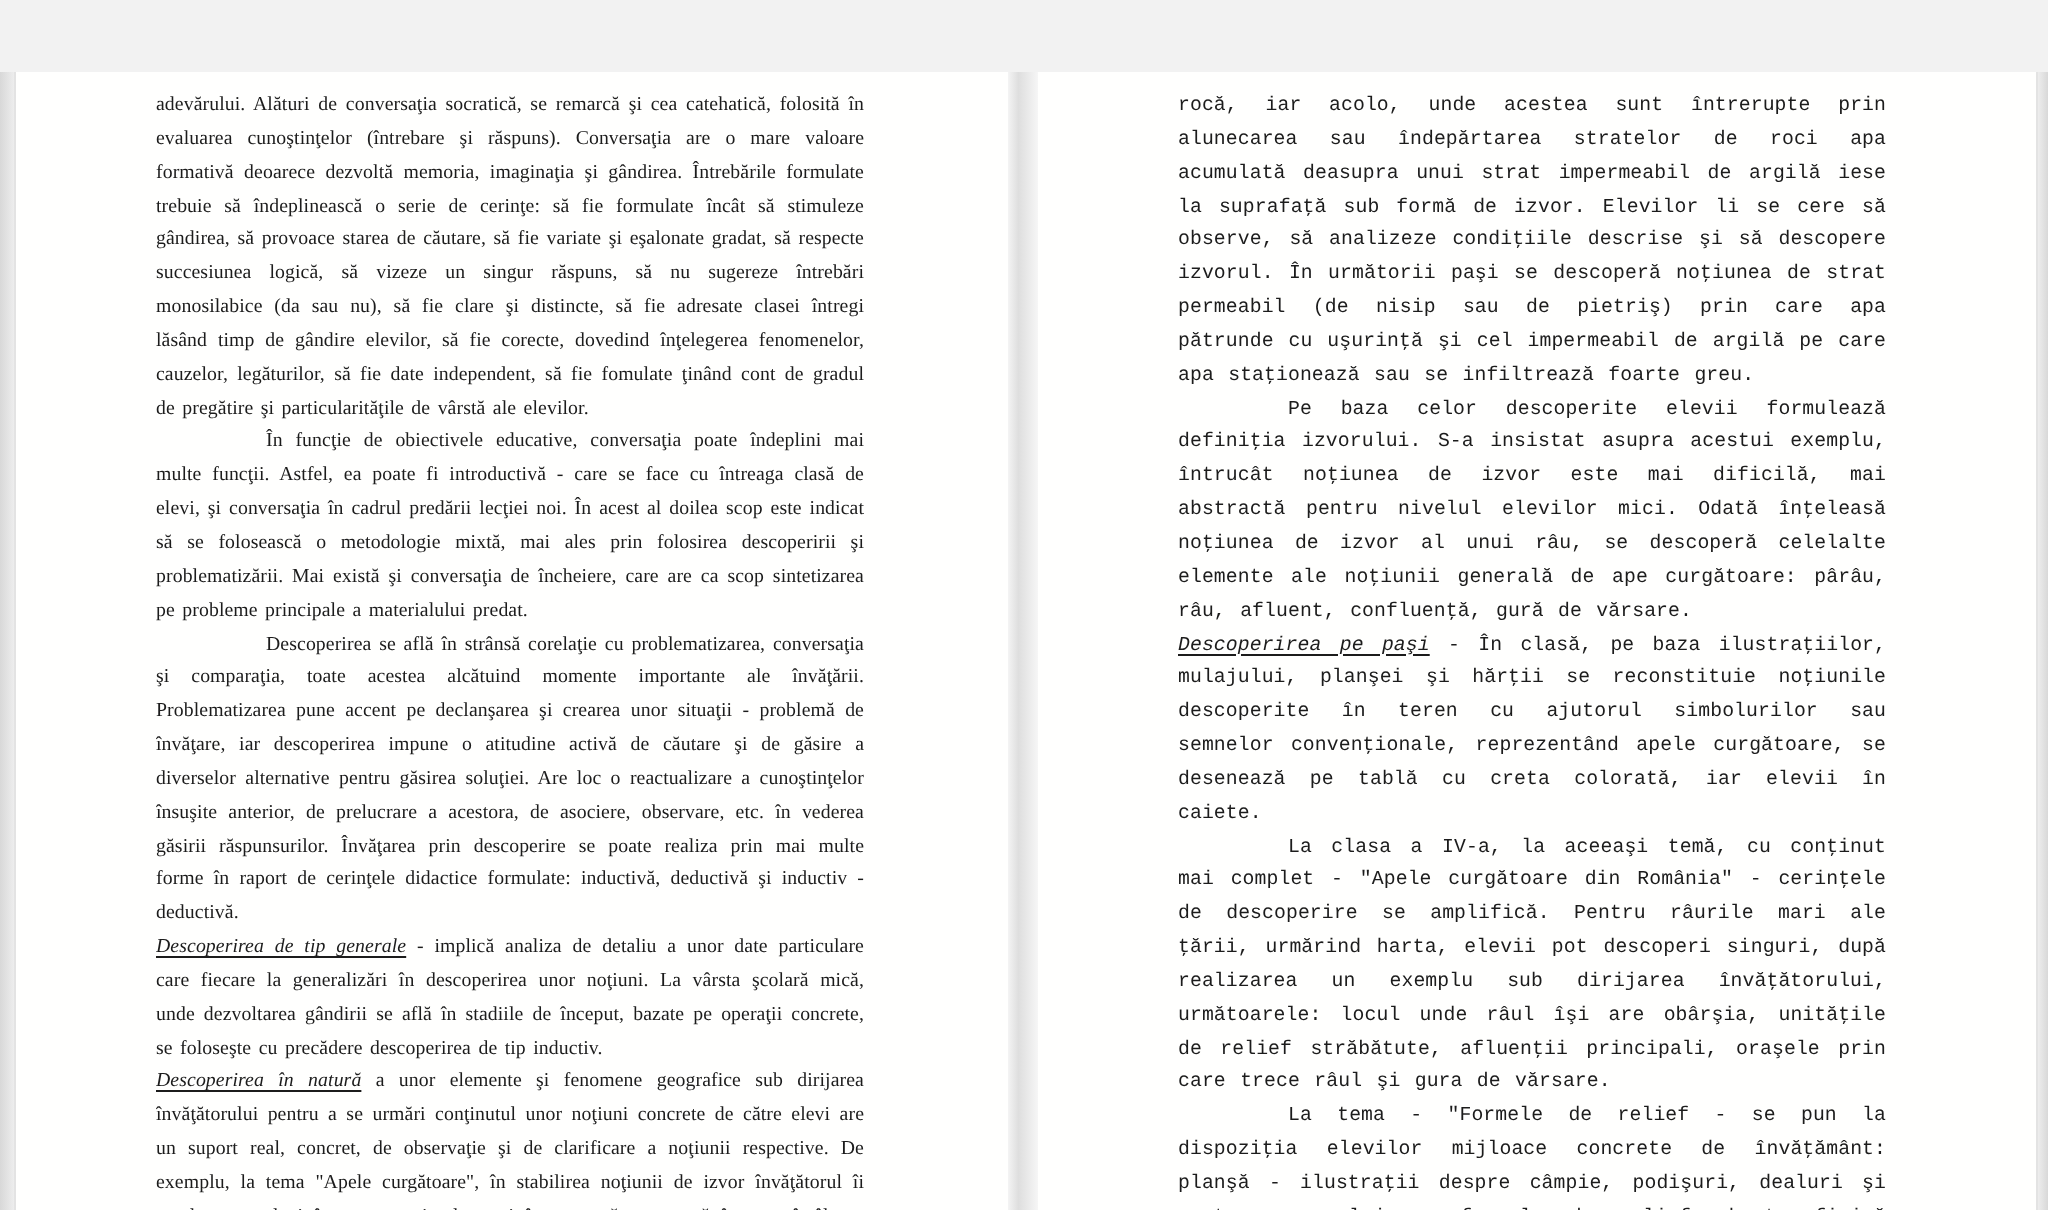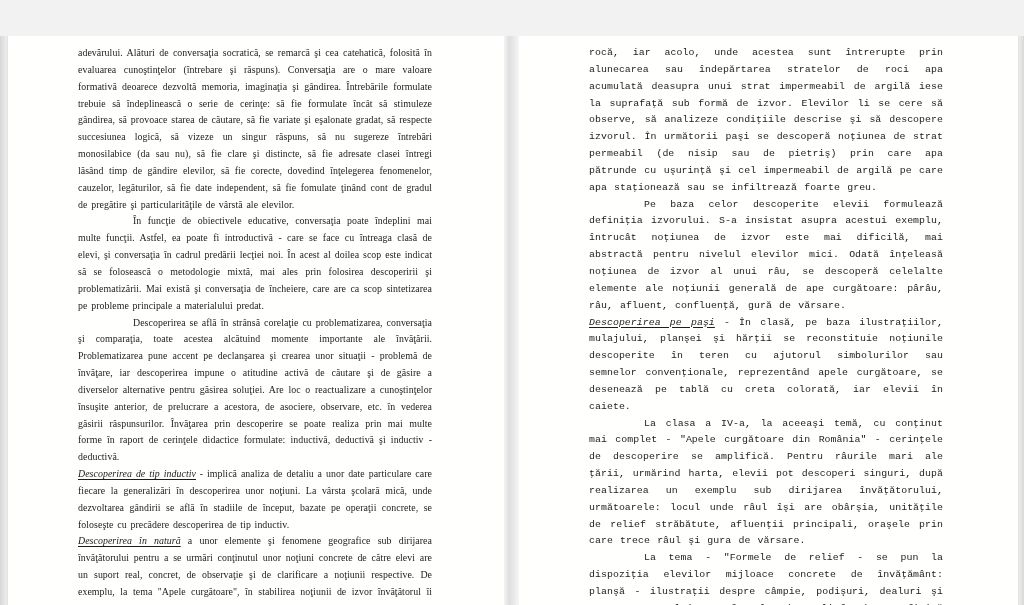--- a/index.html
+++ b/index.html
@@ -86,21 +86,21 @@
 
 <div class="spread">
 
   <div class="edge-strip left"></div>
 
   <section class="page left-page">
     <div class="page-body">
       <p class="para"><span>adevărului. Alături de conversaţia socratică, se remarcă şi cea catehatică, folosită în evaluarea cunoştinţelor (întrebare şi răspuns). Conversaţia are o mare valoare formativă deoarece dezvoltă memoria, imaginaţia şi gândirea. Întrebările formulate trebuie să îndeplinească o serie de cerinţe: să fie formulate încât să stimuleze gândirea, să provoace starea de căutare, să fie variate şi eşalonate gradat, să respecte succesiunea logică, să vizeze un singur răspuns, să nu sugereze întrebări monosilabice (da sau nu), să fie clare şi distincte, să fie adresate clasei întregi lăsând timp de gândire elevilor, să fie corecte, dovedind înţelegerea fenomenelor, cauzelor, legăturilor, să fie date independent, să fie fomulate ţinând cont de gradul de pregătire şi particularităţile de vârstă ale elevilor.</span></p>
       <p class="para indent"><span>În funcţie de obiectivele educative, conversaţia poate îndeplini mai multe funcţii. Astfel, ea poate fi introductivă - care se face cu întreaga clasă de elevi, şi conversaţia în cadrul predării lecţiei noi. În acest al doilea scop este indicat să se folosească o metodologie mixtă, mai ales prin folosirea descoperirii şi problematizării. Mai există şi conversaţia de încheiere, care are ca scop sintetizarea pe probleme principale a materialului predat.</span></p>
       <p class="para indent"><span>Descoperirea se află în strânsă corelaţie cu problematizarea, conversaţia şi comparaţia, toate acestea alcătuind momente importante ale învăţării. Problematizarea pune accent pe declanşarea şi crearea unor situaţii - problemă de învăţare, iar descoperirea impune o atitudine activă de căutare şi de găsire a diverselor alternative pentru găsirea soluţiei. Are loc o reactualizare a cunoştinţelor însuşite anterior, de prelucrare a acestora, de asociere, observare, etc. în vederea găsirii răspunsurilor. Învăţarea prin descoperire se poate realiza prin mai multe forme în raport de cerinţele didactice formulate: inductivă, deductivă şi inductiv - deductivă.</span></p>
-      <p class="para"><span class="lead">Descoperirea de tip inductiv</span><span> - implică analiza de detaliu a unor date particulare care fiecare la generalizări în descoperirea unor noţiuni. La vârsta şcolară mică, unde dezvoltarea gândirii se află în stadiile de început, bazate pe operaţii concrete, se foloseşte cu precădere descoperirea de tip inductiv.</span></p>
+      <p class="para"><span class="lead">Descoperirea de tip generale</span><span> - implică analiza de detaliu a unor date particulare care fiecare la generalizări în descoperirea unor noţiuni. La vârsta şcolară mică, unde dezvoltarea gândirii se află în stadiile de început, bazate pe operaţii concrete, se foloseşte cu precădere descoperirea de tip inductiv.</span></p>
       <p class="para"><span class="lead">Descoperirea în natură</span><span> a unor elemente şi fenomene geografice sub dirijarea învăţătorului pentru a se urmări conţinutul unor noţiuni concrete de către elevi are un suport real, concret, de observaţie şi de clarificare a noţiunii respective. De exemplu, la tema "Apele curgătoare", în stabilirea noţiunii de izvor învăţătorul îi conduce pe elevi într-o excursie de o zi într-o zonă cunoscută în care întâlnesc izvoare, izvorul unui râu sau chiar în orizontul local, într-o drumeţie. Se explică elevilor la faţa locului fenomenul prin care apa din precipitaţii, căzută pe suprafaţa pământului se infiltrează prin stratele de</span></p>
     </div>
     <div class="page-number">27</div>
   </section>
 
   <div class="gutter"></div>
 
   <section class="page right-page">
     <div class="page-body">
       <p class="para"><span>rocă, iar acolo, unde acestea sunt întrerupte prin alunecarea sau îndepărtarea stratelor de roci apa acumulată deasupra unui strat impermeabil de argilă iese la suprafaţă sub formă de izvor. Elevilor li se cere să observe, să analizeze condiţiile descrise şi să descopere izvorul. În următorii paşi se descoperă noţiunea de strat permeabil (de nisip sau de pietriş) prin care apa pătrunde cu uşurinţă şi cel impermeabil de argilă pe care apa staţionează sau se infiltrează foarte greu.</span></p>

